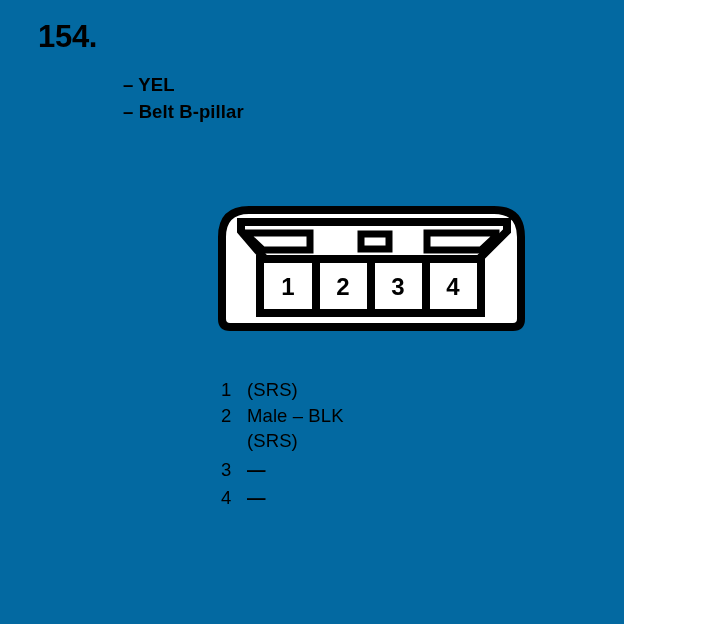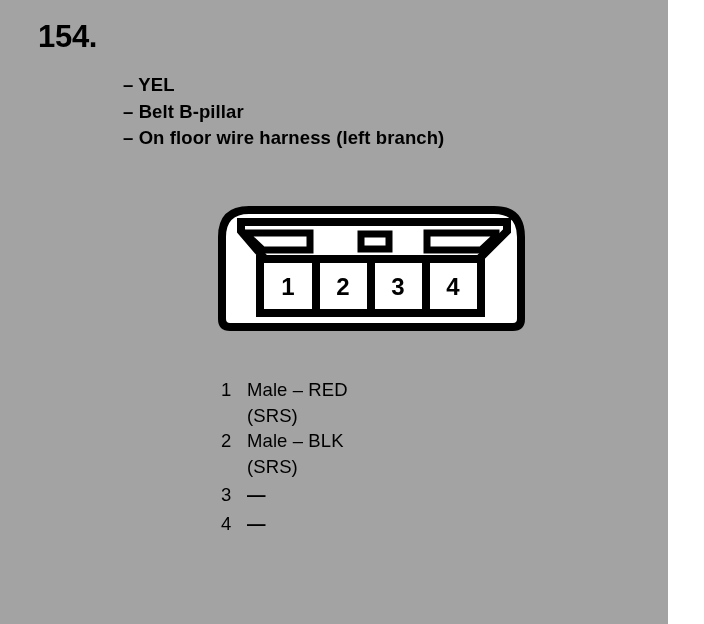--- a/index.html
+++ b/index.html
@@ -5,22 +5,23 @@
   html, body { margin: 0; padding: 0; }
   body {
     width: 704px; height: 624px;
     background: #ffffff;
     font-family: "Liberation Sans", "DejaVu Sans", sans-serif;
     color: #000000;
     overflow: hidden;
   }
   .page {
     position: relative;
-    width: 668px; height: 624px;
-    background: #a3a3a3;
+    width: 604px; height: 624px;
+    background: #0369a1;
+    padding-left: 20px;
   }
   .title-row {
     position: absolute;
     left: 38px; top: 20px;
     display: flex;
     font-weight: bold;
     font-size: 31px;
     line-height: 34px;
     letter-spacing: -0.3px;
     white-space: nowrap;
@@ -74,21 +75,20 @@
 
 <div class="page">
 
   <div class="title-row">
     <span class="title-num">154.</span>
   </div>
 
   <div class="details">
     <div class="detail-line">– YEL</div>
     <div class="detail-line">– Belt B-pillar</div>
-    <div class="detail-line">– On floor wire harness (left branch)</div>
   </div>
 
   <svg class="connector-svg" width="340" height="155" viewBox="200 190 340 155" xmlns="http://www.w3.org/2000/svg">
 
     <path class="stroke" d="M 249,210 H 494 Q 521,210 521,237 V 319 Q 521,327 513,327 H 230 Q 222,327 222,319 V 237 Q 222,210 249,210 Z"></path>
 
     <path class="stroke" d="M 241,222 H 507 V 231 L 479,259 H 265 L 241,231 Z"></path>
 
     <path class="stroke thin" d="M 248,233 H 310 V 250 H 263 L 248,236 Z"></path>
 
@@ -104,21 +104,20 @@
     <text x="288" y="295">1</text>
     <text x="343" y="295">2</text>
     <text x="398" y="295">3</text>
     <text x="453" y="295">4</text>
   </svg>
 
   <div class="legend">
     <div class="legend-row">
       <span class="legend-pin">1</span>
       <span class="pin-lines">
-        <span class="pin-line">Male – RED</span>
         <span class="pin-line">(SRS)</span>
       </span>
     </div>
     <div class="legend-row">
       <span class="legend-pin">2</span>
       <span class="pin-lines">
         <span class="pin-line">Male – BLK</span>
         <span class="pin-line">(SRS)</span>
       </span>
     </div>

